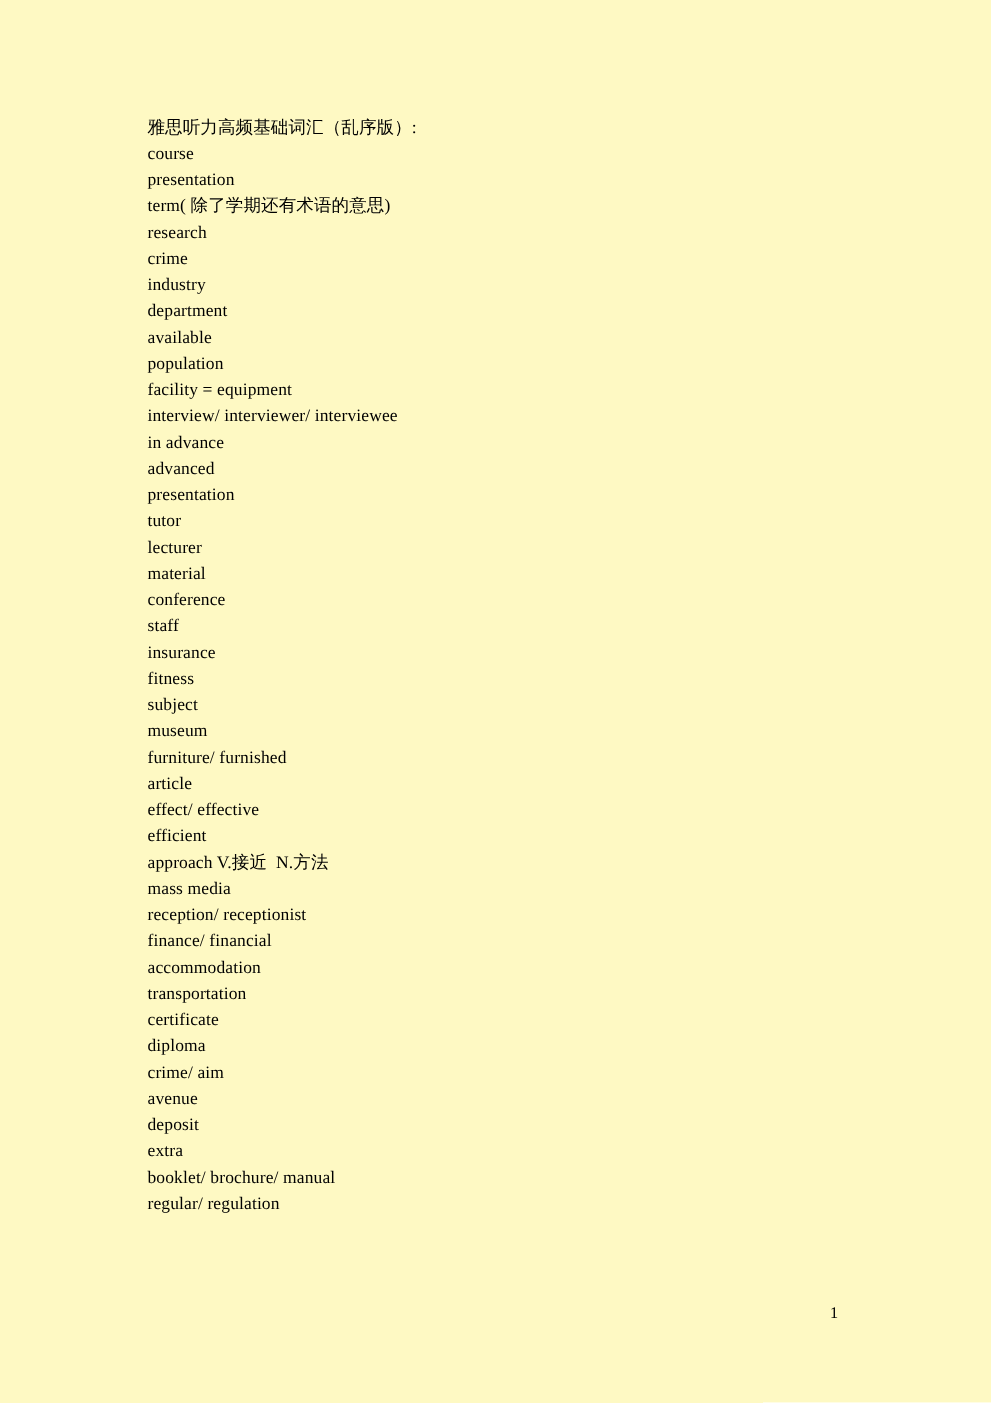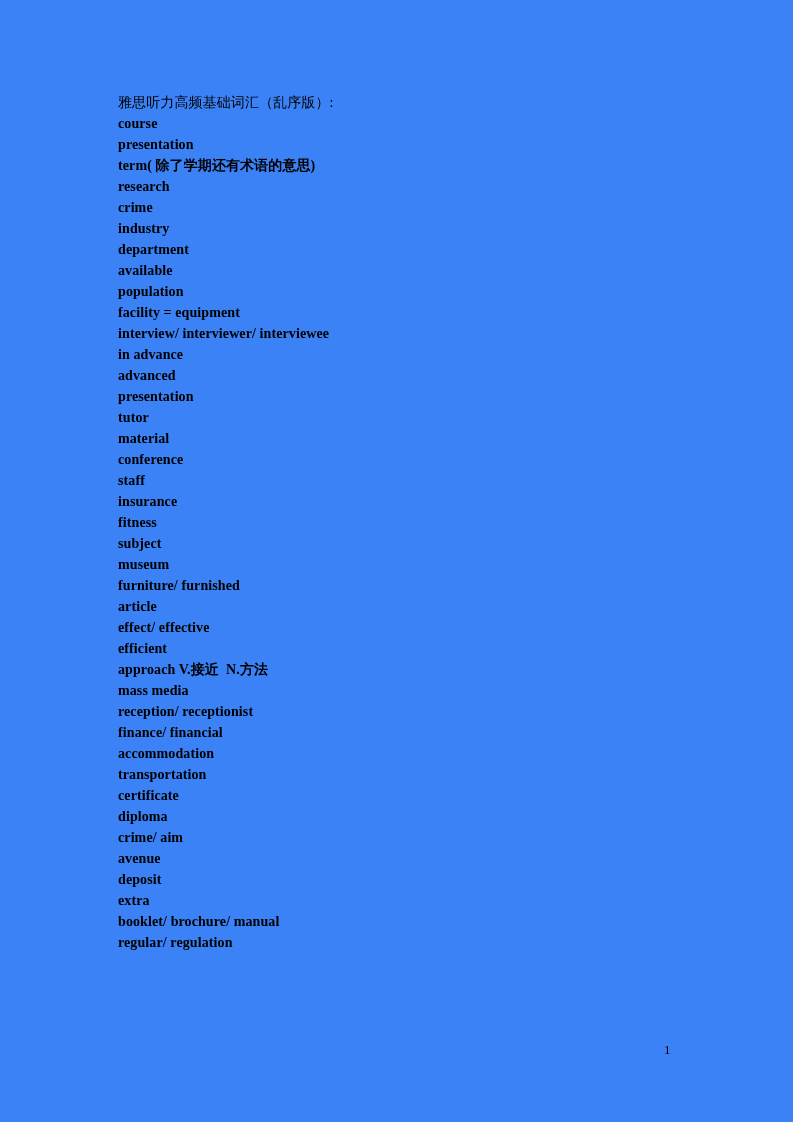--- a/index.html
+++ b/index.html
@@ -4,42 +4,41 @@
 <style>
   html, body {
     margin: 0;
     padding: 0;
     background: #ffffff;
   }
   .page {
     position: relative;
     width: 793px;
     height: 1122px;
-    background: #3b82f6;
+    background: #fef9c3;
     overflow: hidden;
     font-family: "Liberation Serif", "DejaVu Serif", serif;
     color: #000000;
   }
   .content {
     position: absolute;
     left: 118px;
     top: 92px;
     width: 600px;
   }
   .doc-title {
     font-size: 14px;
     line-height: 21px;
     white-space: pre;
     letter-spacing: 0.1px;
   }
   .vocab-list {
     list-style: none;
     margin: 0;
     padding: 0;
-    font-weight: bold;
   }
   .vocab-item {
     font-size: 14px;
     line-height: 21px;
     white-space: pre;
     letter-spacing: 0.1px;
   }
   .page-number {
     position: absolute;
     left: 664px;
@@ -63,20 +62,21 @@
         <li class="vocab-item">industry</li>
         <li class="vocab-item">department</li>
         <li class="vocab-item">available</li>
         <li class="vocab-item">population</li>
         <li class="vocab-item">facility = equipment</li>
         <li class="vocab-item">interview/ interviewer/ interviewee</li>
         <li class="vocab-item">in advance</li>
         <li class="vocab-item">advanced</li>
         <li class="vocab-item">presentation</li>
         <li class="vocab-item">tutor</li>
+        <li class="vocab-item">lecturer</li>
         <li class="vocab-item">material</li>
         <li class="vocab-item">conference</li>
         <li class="vocab-item">staff</li>
         <li class="vocab-item">insurance</li>
         <li class="vocab-item">fitness</li>
         <li class="vocab-item">subject</li>
         <li class="vocab-item">museum</li>
         <li class="vocab-item">furniture/ furnished</li>
         <li class="vocab-item">article</li>
         <li class="vocab-item">effect/ effective</li>

